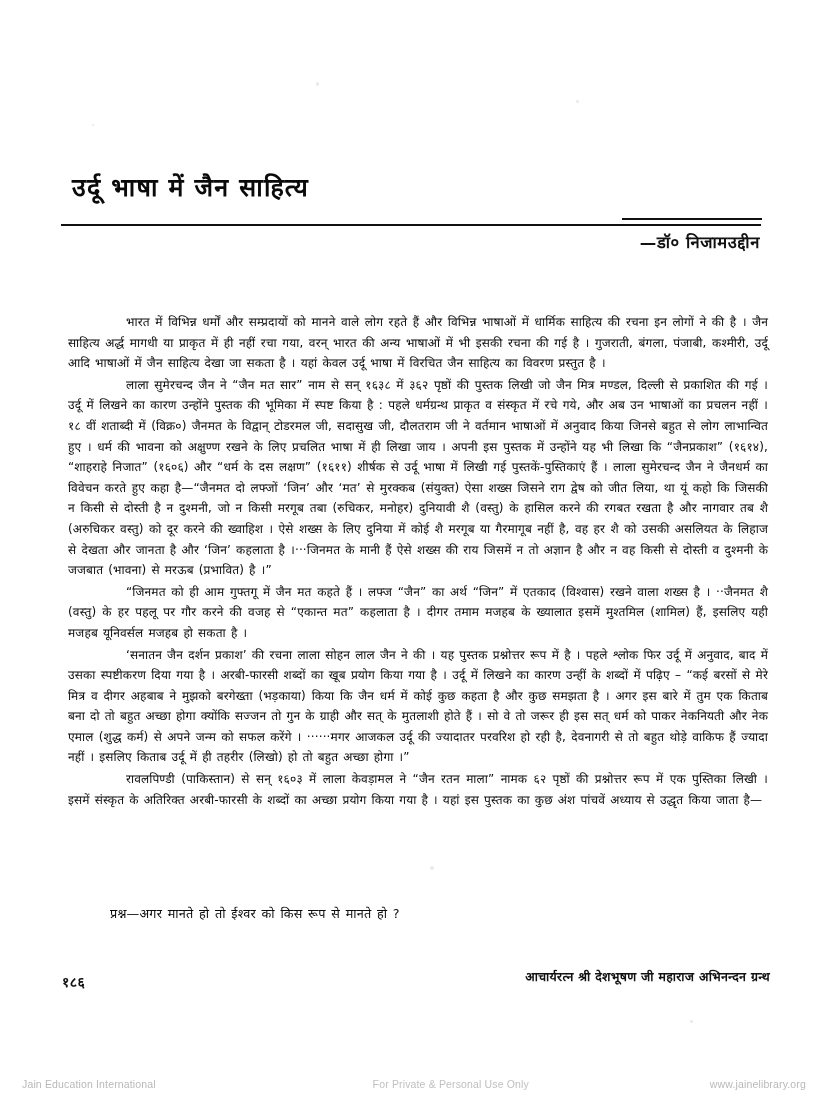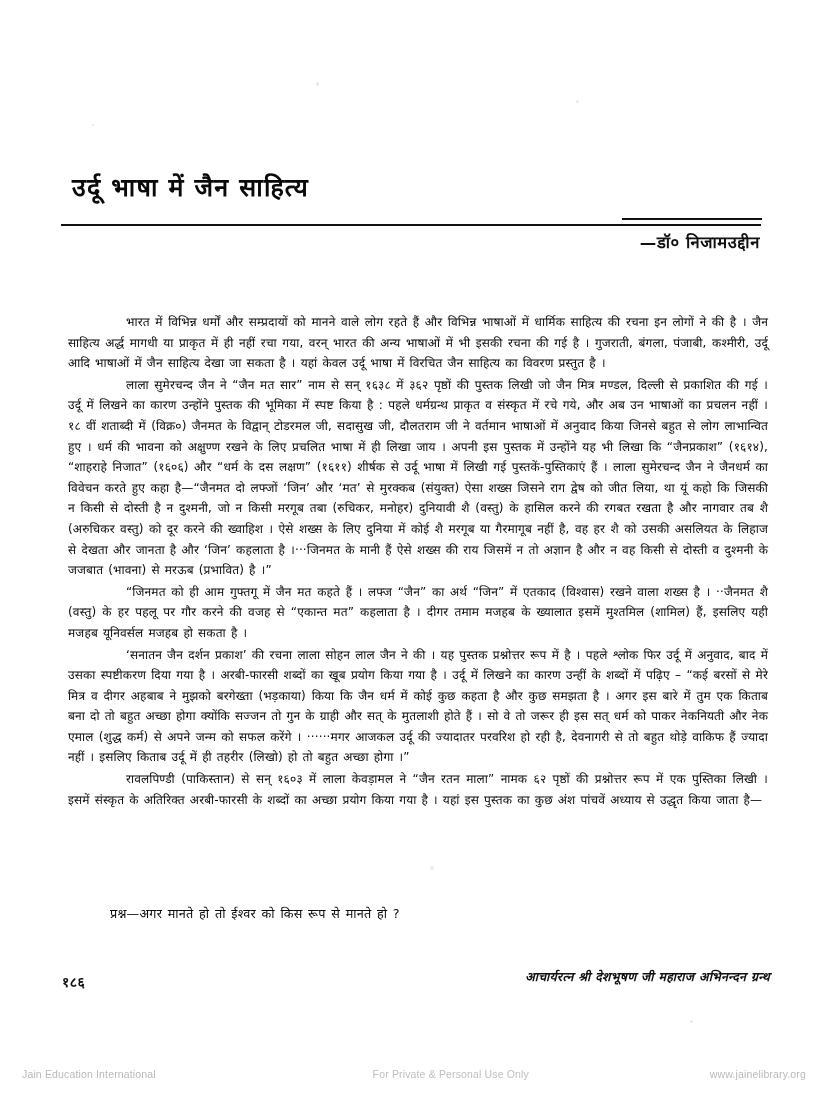--- a/index.html
+++ b/index.html
@@ -123,32 +123,31 @@
   .running-footer {
     position: absolute;
     right: 58px;
     top: 968px;
     font-family: "DejaVu Sans", "Liberation Sans", sans-serif;
     font-size: 12.4px;
     font-weight: 700;
     letter-spacing: 0.3px;
     color: #111;
     white-space: nowrap;
-    font-style: italic;
   }
 
   
   .scan-bar {
     position: absolute;
     left: 0;
     right: 0;
     top: 1068px;
     height: 22px;
     display: flex;
-    align-items: flex-start;
+    align-items: flex-end;
     justify-content: space-between;
     padding: 0 22px;
     box-sizing: border-box;
     font-family: "Liberation Sans", "DejaVu Sans", sans-serif;
     font-size: 10.5px;
     color: #b9b9b9;
     letter-spacing: 0.15px;
   }
   .scan-bar span { white-space: nowrap; }
   .scan-bar .center { color: #c0c0c0; padding-left: 36px; }

